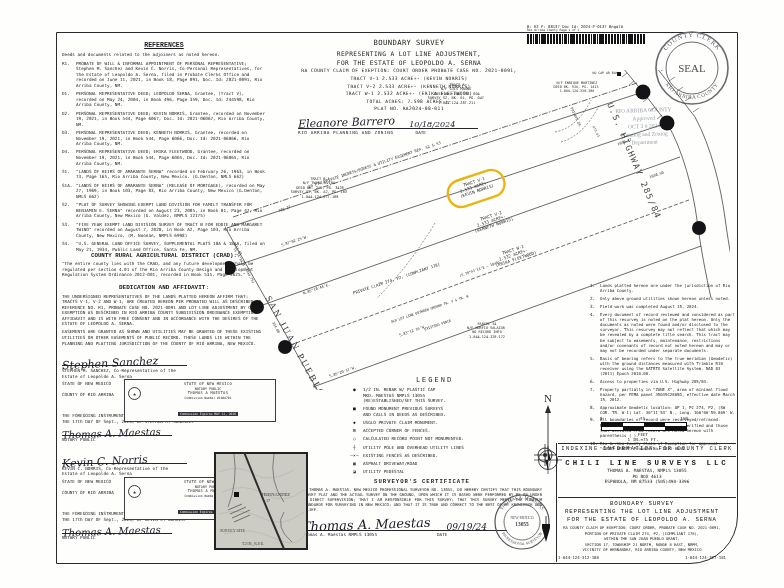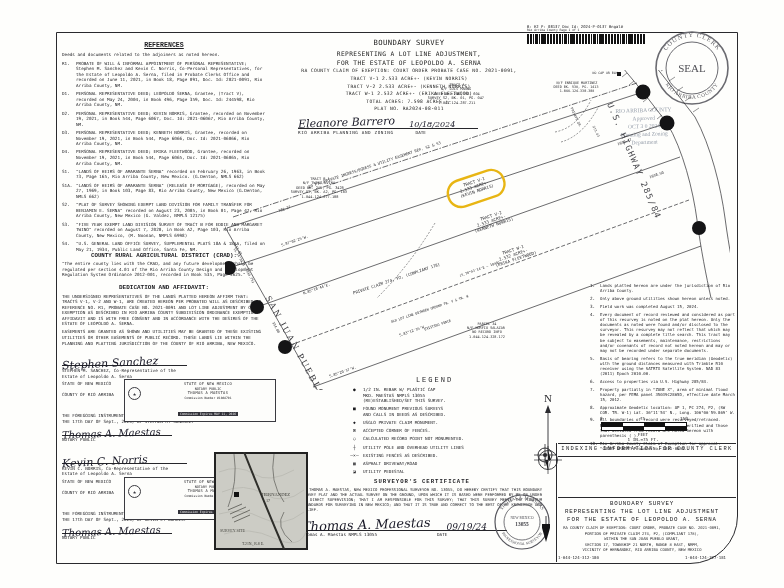--- a/index.html
+++ b/index.html
@@ -544,20 +544,26 @@
     <circle cx="11" cy="11" r="2" fill="#2b2b2f"></circle>
   </svg>
   <svg class="abs" style="left:538px;top:516px;" width="16" height="34" viewBox="0 0 16 34">
     <line x1="8" y1="0" x2="8" y2="8" stroke="#2b2b2f" stroke-width="0.9"></line>
     <rect x="4" y="8" width="8" height="4" fill="#141416"></rect>
     <polygon points="4,12 12,12 8,26" fill="#141416"></polygon>
   </svg>
 
   <div class="abs ser c" style="left:558px;top:446px;width:178px;font-size:5.4px;letter-spacing:1.4px;">INDEXING INFORMATION FOR COUNTY CLERK</div>
 
+  <div class="abs c" style="left:558px;top:459px;width:178px;">
+    <div class="ser" style="font-size:7.4px;font-weight:bold;letter-spacing:3px;">CHILI LINE SURVEYS LLC</div>
+    <div class="t" style="font-size:4.4px;margin-top:1px;">THOMAS A. MAESTAS, NMPLS 13055</div>
+    <div class="t" style="font-size:4.4px;">PO BOX 4613</div>
+    <div class="t" style="font-size:4.4px;">ESPANOLA, NM 87533 (505)490-3396</div>
+  </div>
 
   <div class="abs c" style="left:548px;top:500px;width:188px;">
     <div>
 
     <div class="ser" style="font-size:5.8px;letter-spacing:0.8px;line-height:1.4;">BOUNDARY SURVEY</div>
         <div class="ser" style="font-size:5.8px;letter-spacing:0.8px;line-height:1.4;">REPRESENTING THE LOT LINE ADJUSTMENT</div>
         <div class="ser" style="font-size:5.8px;letter-spacing:0.8px;line-height:1.4;">FOR THE ESTATE OF LEOPOLDO A. SERNA</div>
       </div>
     <div style="margin-top:1px;">
 

